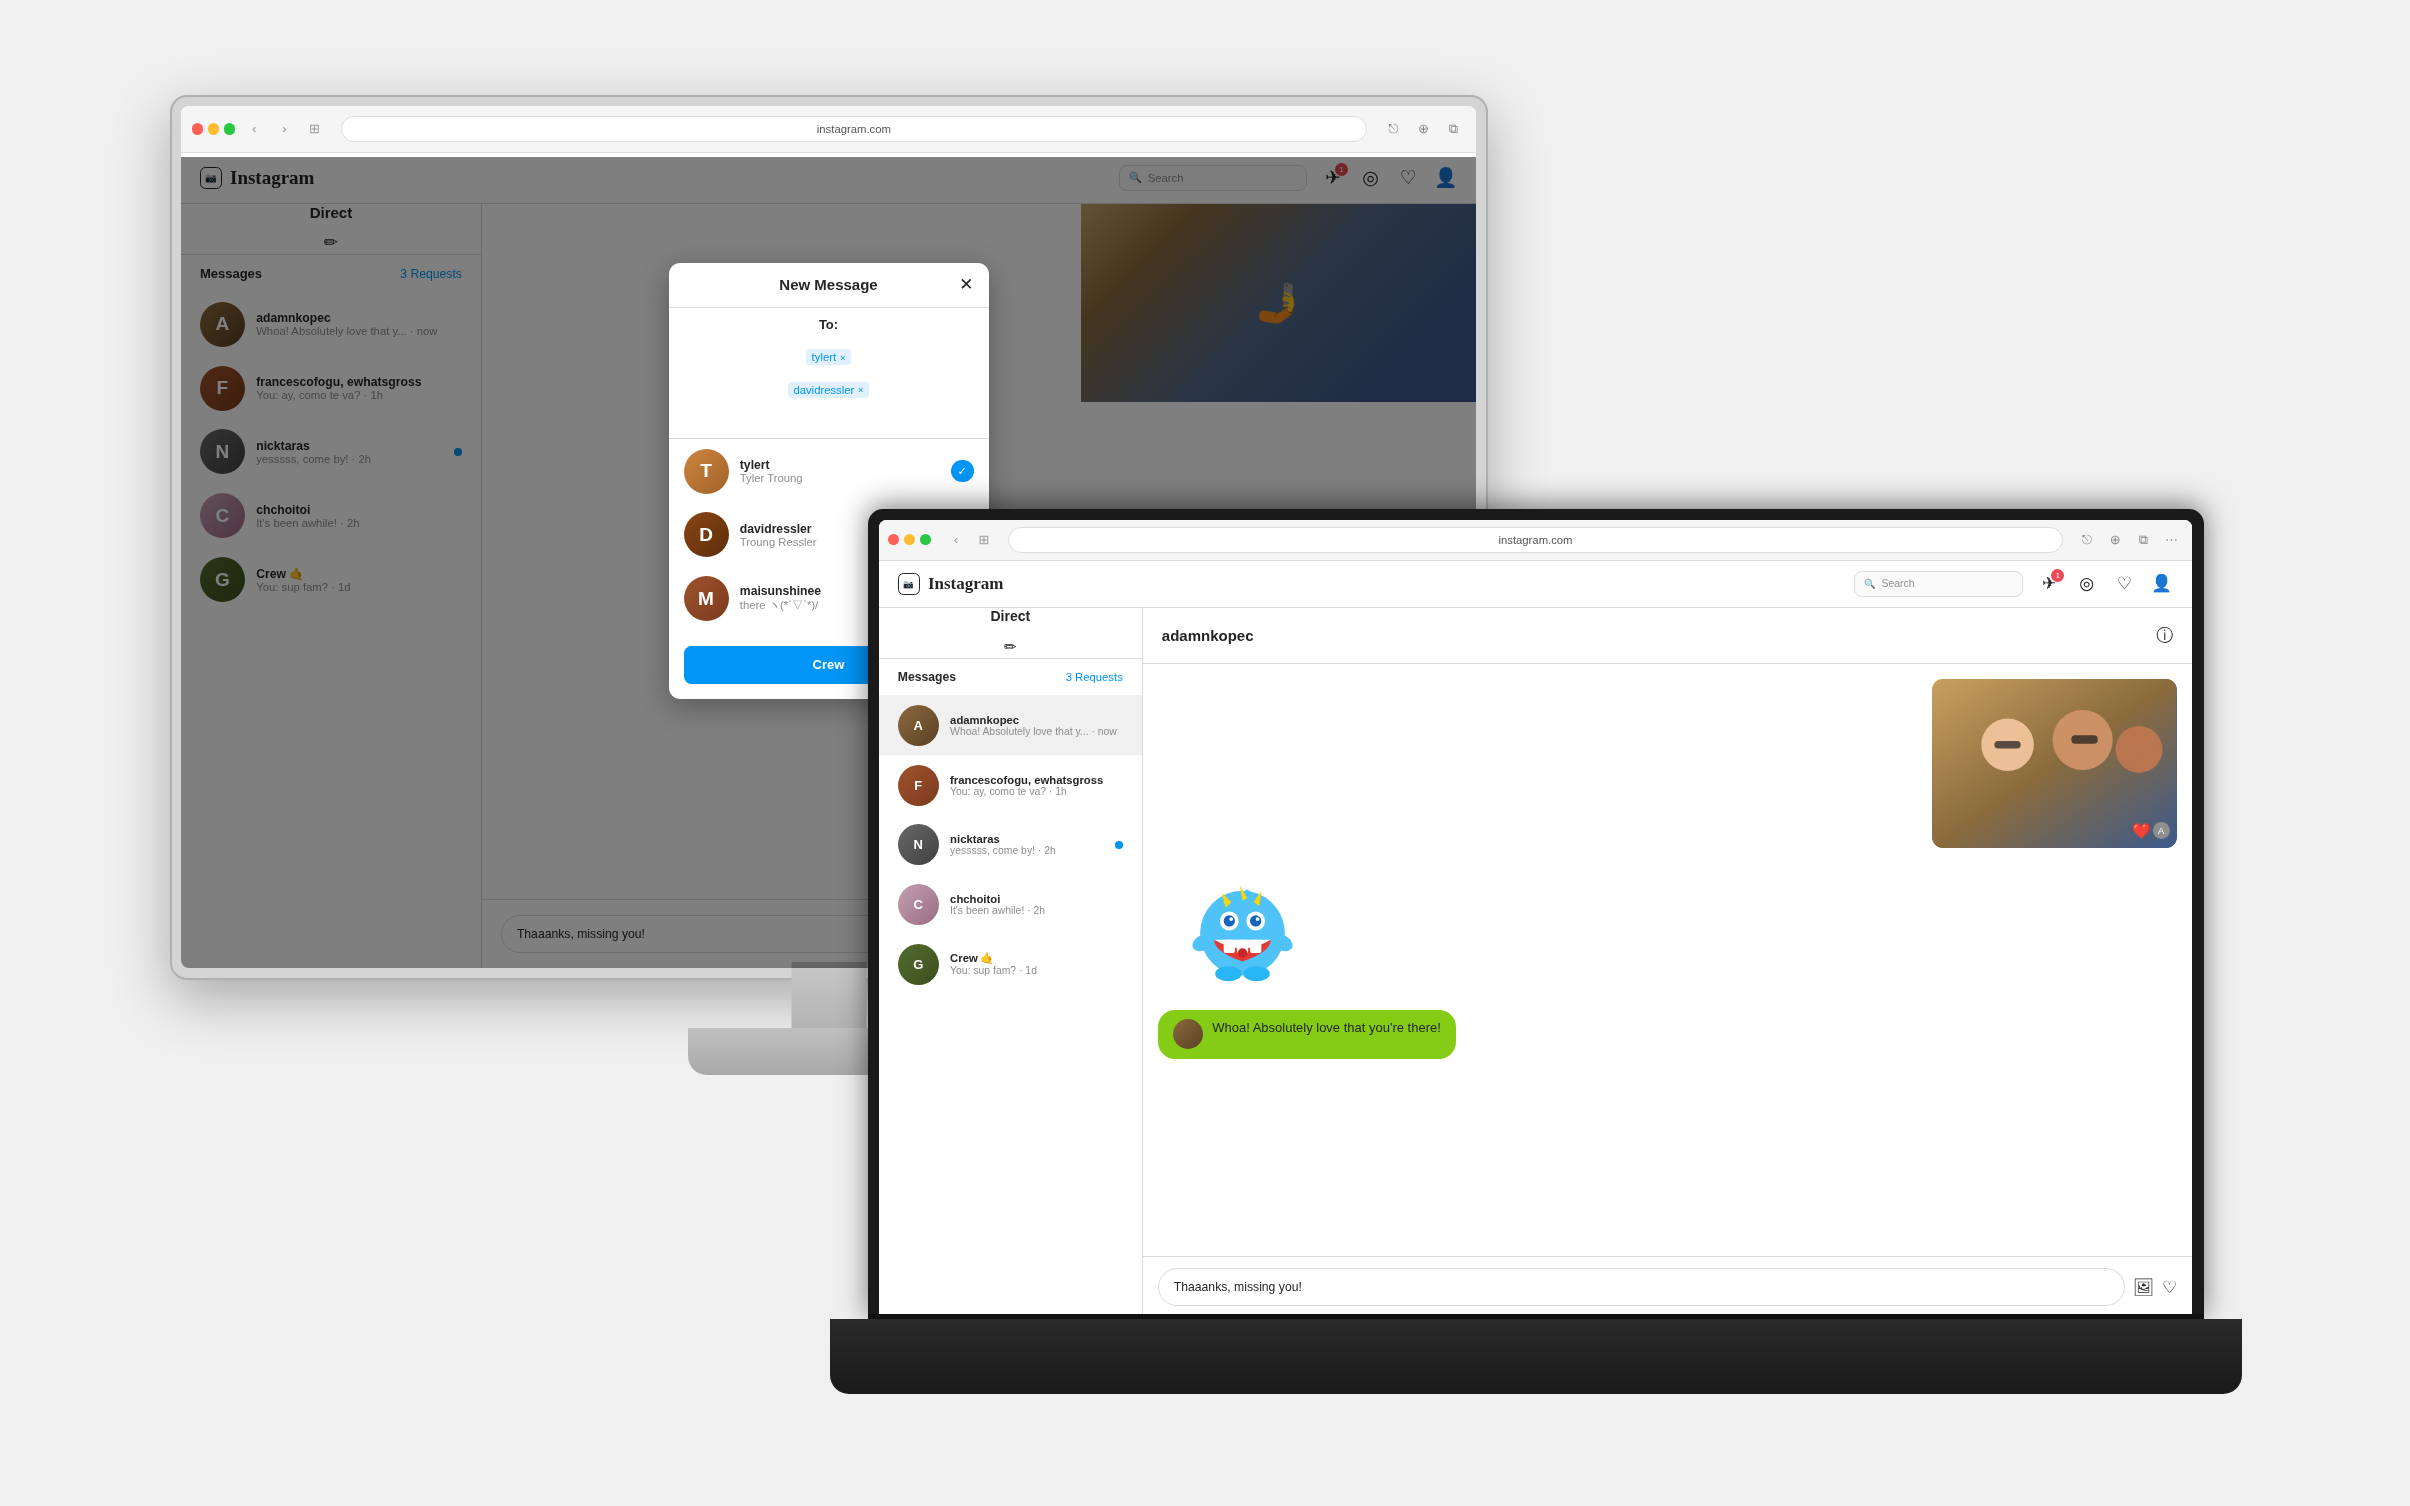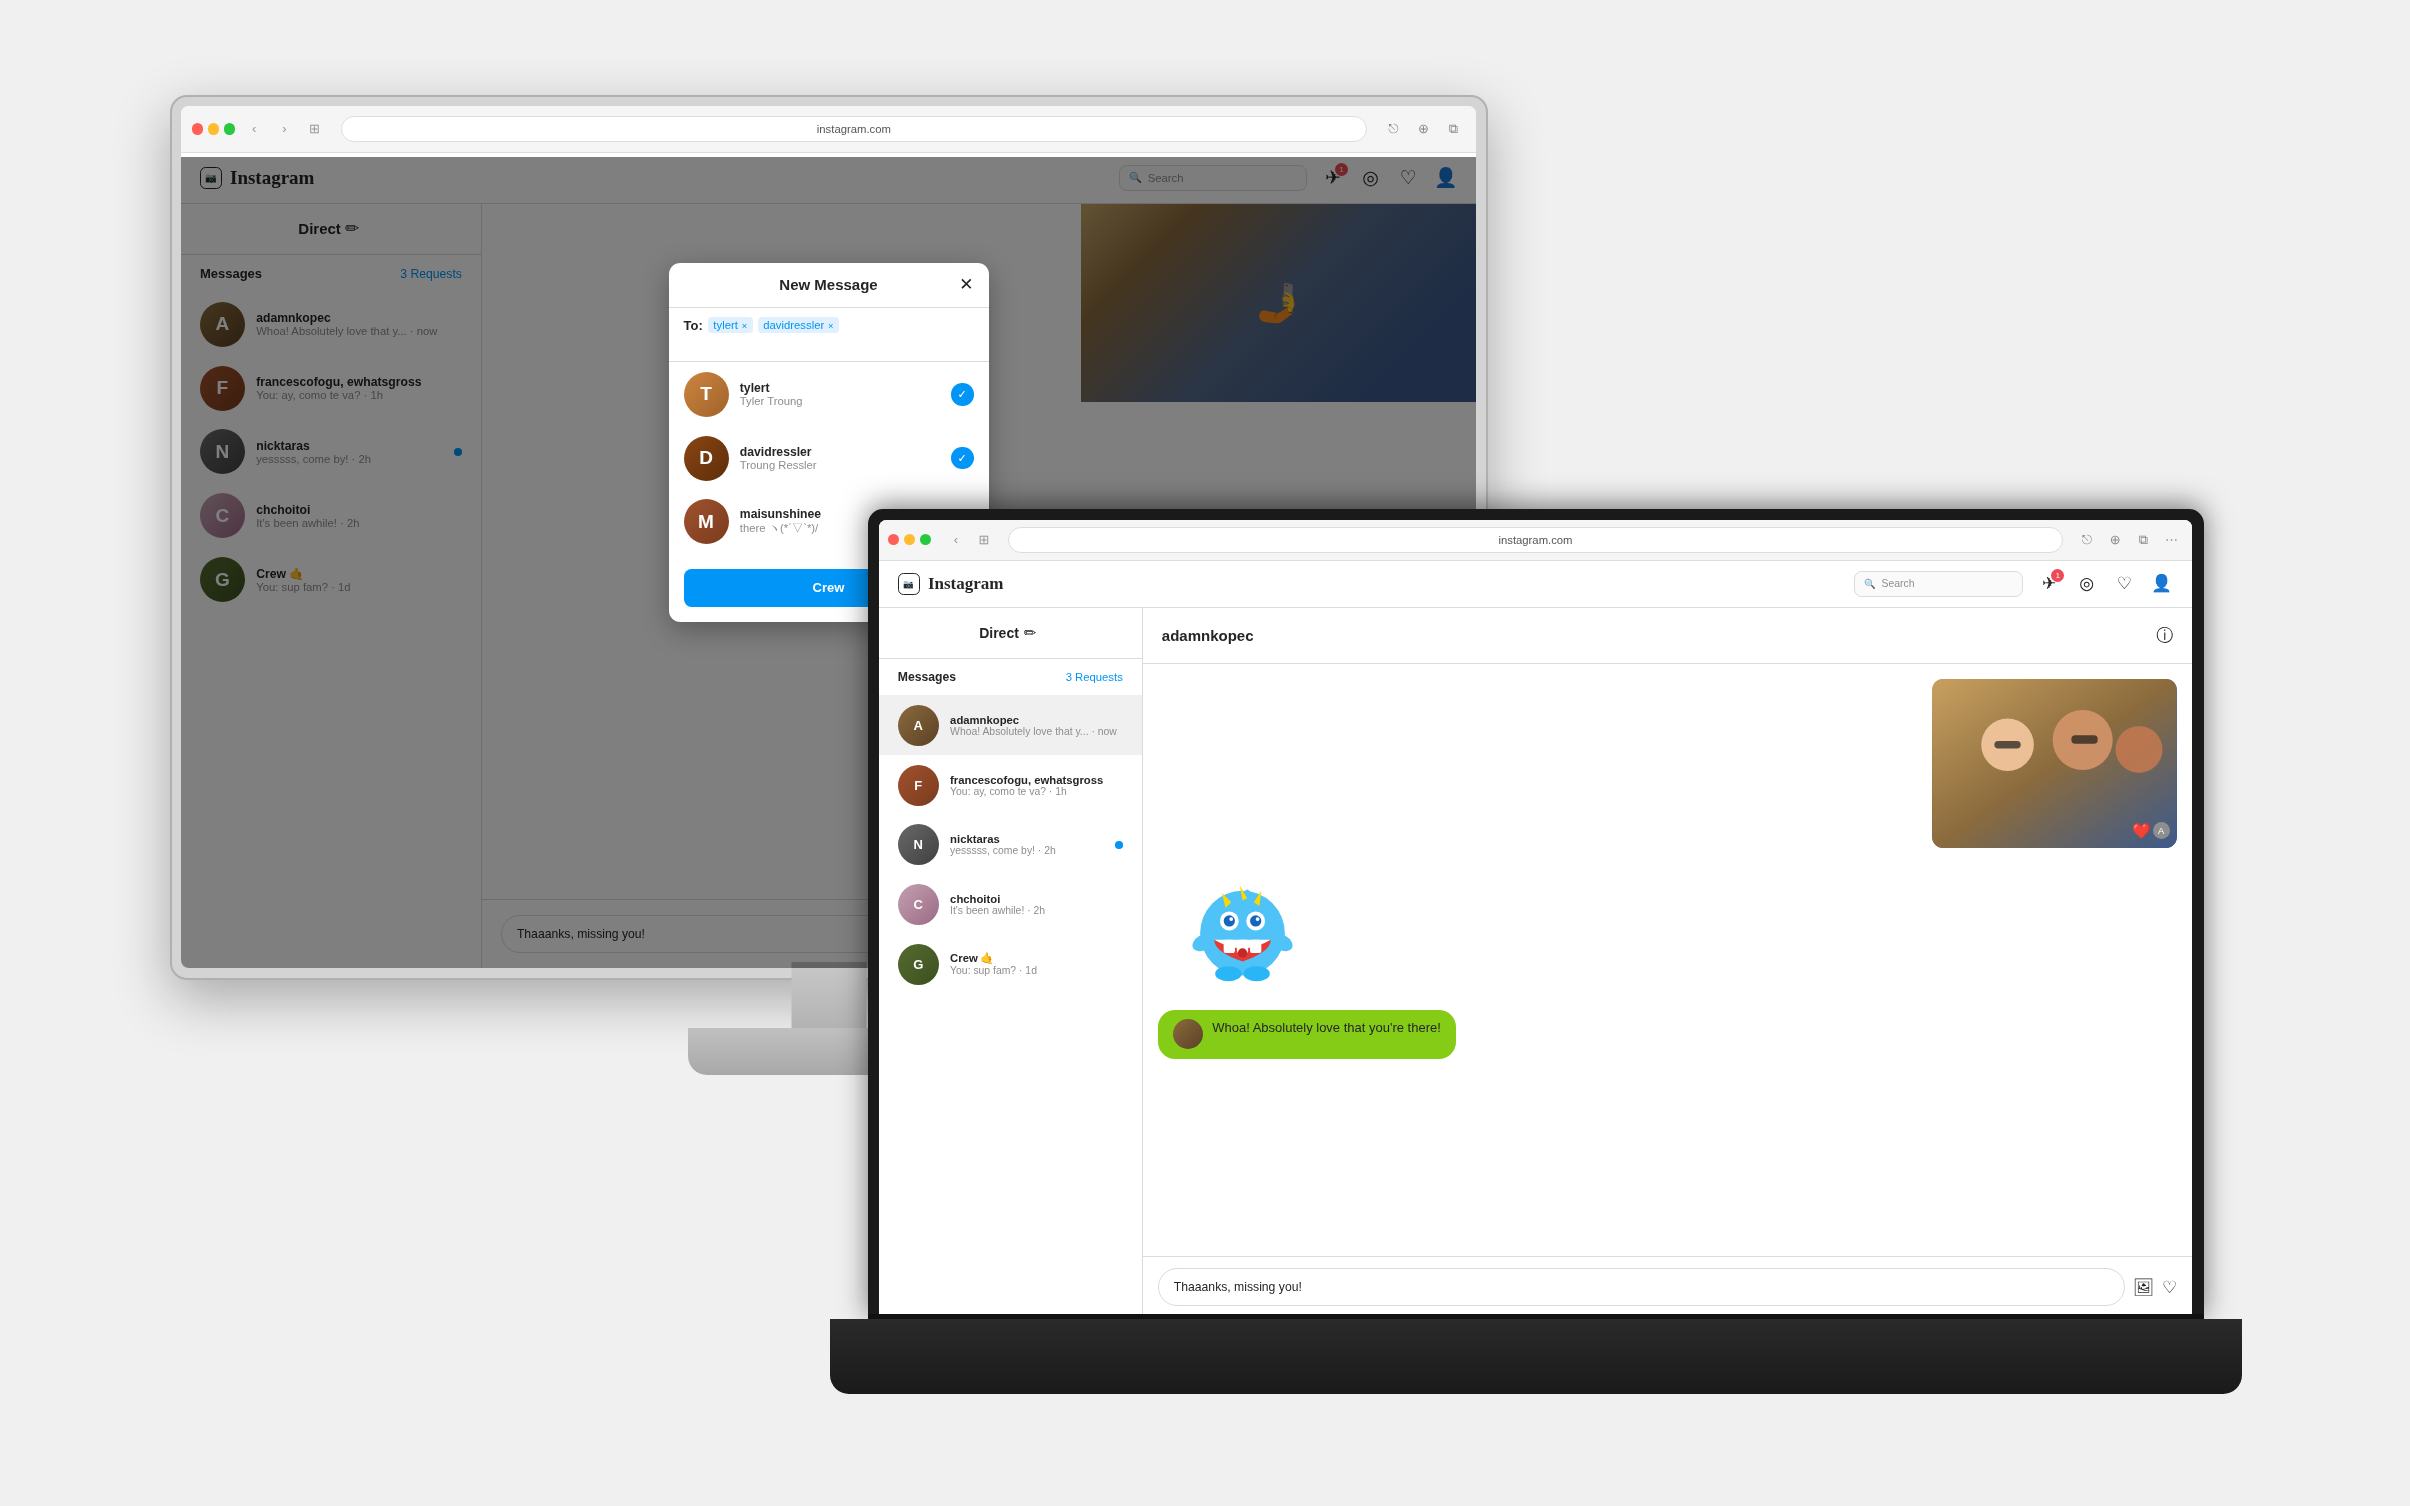--- a/index.html
+++ b/index.html
@@ -202,22 +202,23 @@
       border-right: 0.9px solid #dbdbdb;
       display: flex;
       flex-direction: column;
     }
 
     .ig-direct-header {
       height: 51px;
       border-bottom: 0.9px solid #dbdbdb;
       display: flex;
       align-items: center;
-      justify-content: center;
+      justify-content: space-between;
       padding: 0 19px;
+      flex-direction: column;
     }
 
     .ig-direct-title {
       font-size: 15px;
       font-weight: 600;
       color: #262626;
     }
 
     .ig-compose-btn {
       width: 22.6px; height: 22.6px;
@@ -373,22 +374,23 @@
       background: none; border: none;
       font-size: 17px; color: #262626;
       cursor: pointer; margin-left: auto;
     }
 
     .modal-to-row {
       display: flex;
       align-items: center;
       padding: 9.4px 15px;
       border-bottom: 0.9px solid #dbdbdb;
-      gap: 5px;
+      gap: 17px;
       flex-wrap: wrap;
+      flex-direction: column;
     }
 
     .modal-to-label {
       font-size: 13px;
       font-weight: 600;
       color: #262626;
     }
 
     .modal-tag {
       background: #e0f0ff;

